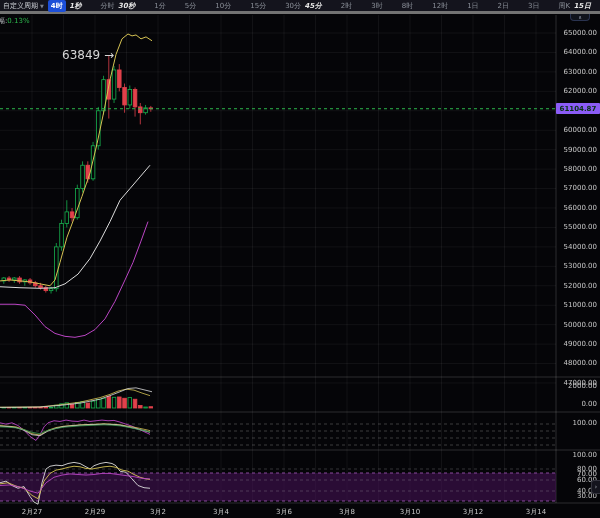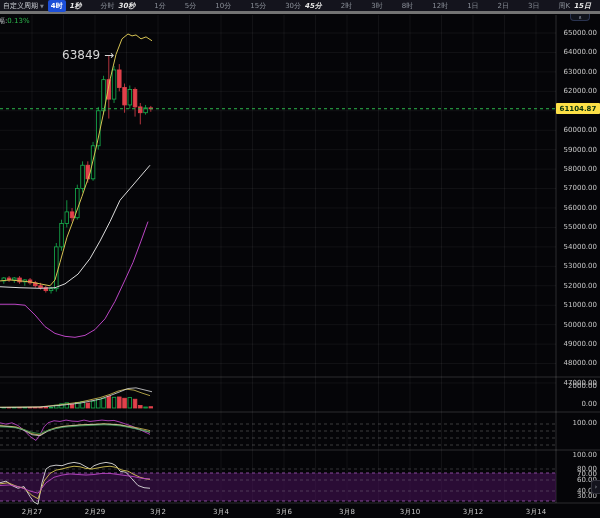--- a/index.html
+++ b/index.html
@@ -47,21 +47,21 @@
   .legend .lab { color:#c9ccd2; }
   .legend .val { color:#2db84d;margin-top:47px; }
 
   .annotation {
     position:absolute; top:48px; left:62px; width:42px; z-index:10;
     font-size:12px; color:#d6d6d6; text-align:right; white-space:nowrap;
   }
 
   .price-tag {
     position:absolute; top:103px; left:556px; width:44px; height:11px; z-index:11;
-    background:#fde047; color:#05320f; font-size:7px; font-weight:bold;
+    background:#8b5cf6; color:#05320f; font-size:7px; font-weight:bold;
     display:flex; align-items:center; justify-content:center; border-radius:1px;
   }
 
   .expand-btn {
     position:absolute; top:480px; left:591px; width:9px; height:14px; z-index:11;
     background:#14141d; border:1px solid #34343e; border-right:none;
     border-radius:3px 0 0 3px; color:#9aa0a8; font-size:7px;
     display:flex; align-items:center; justify-content:center; cursor:pointer;
   }
 </style>

